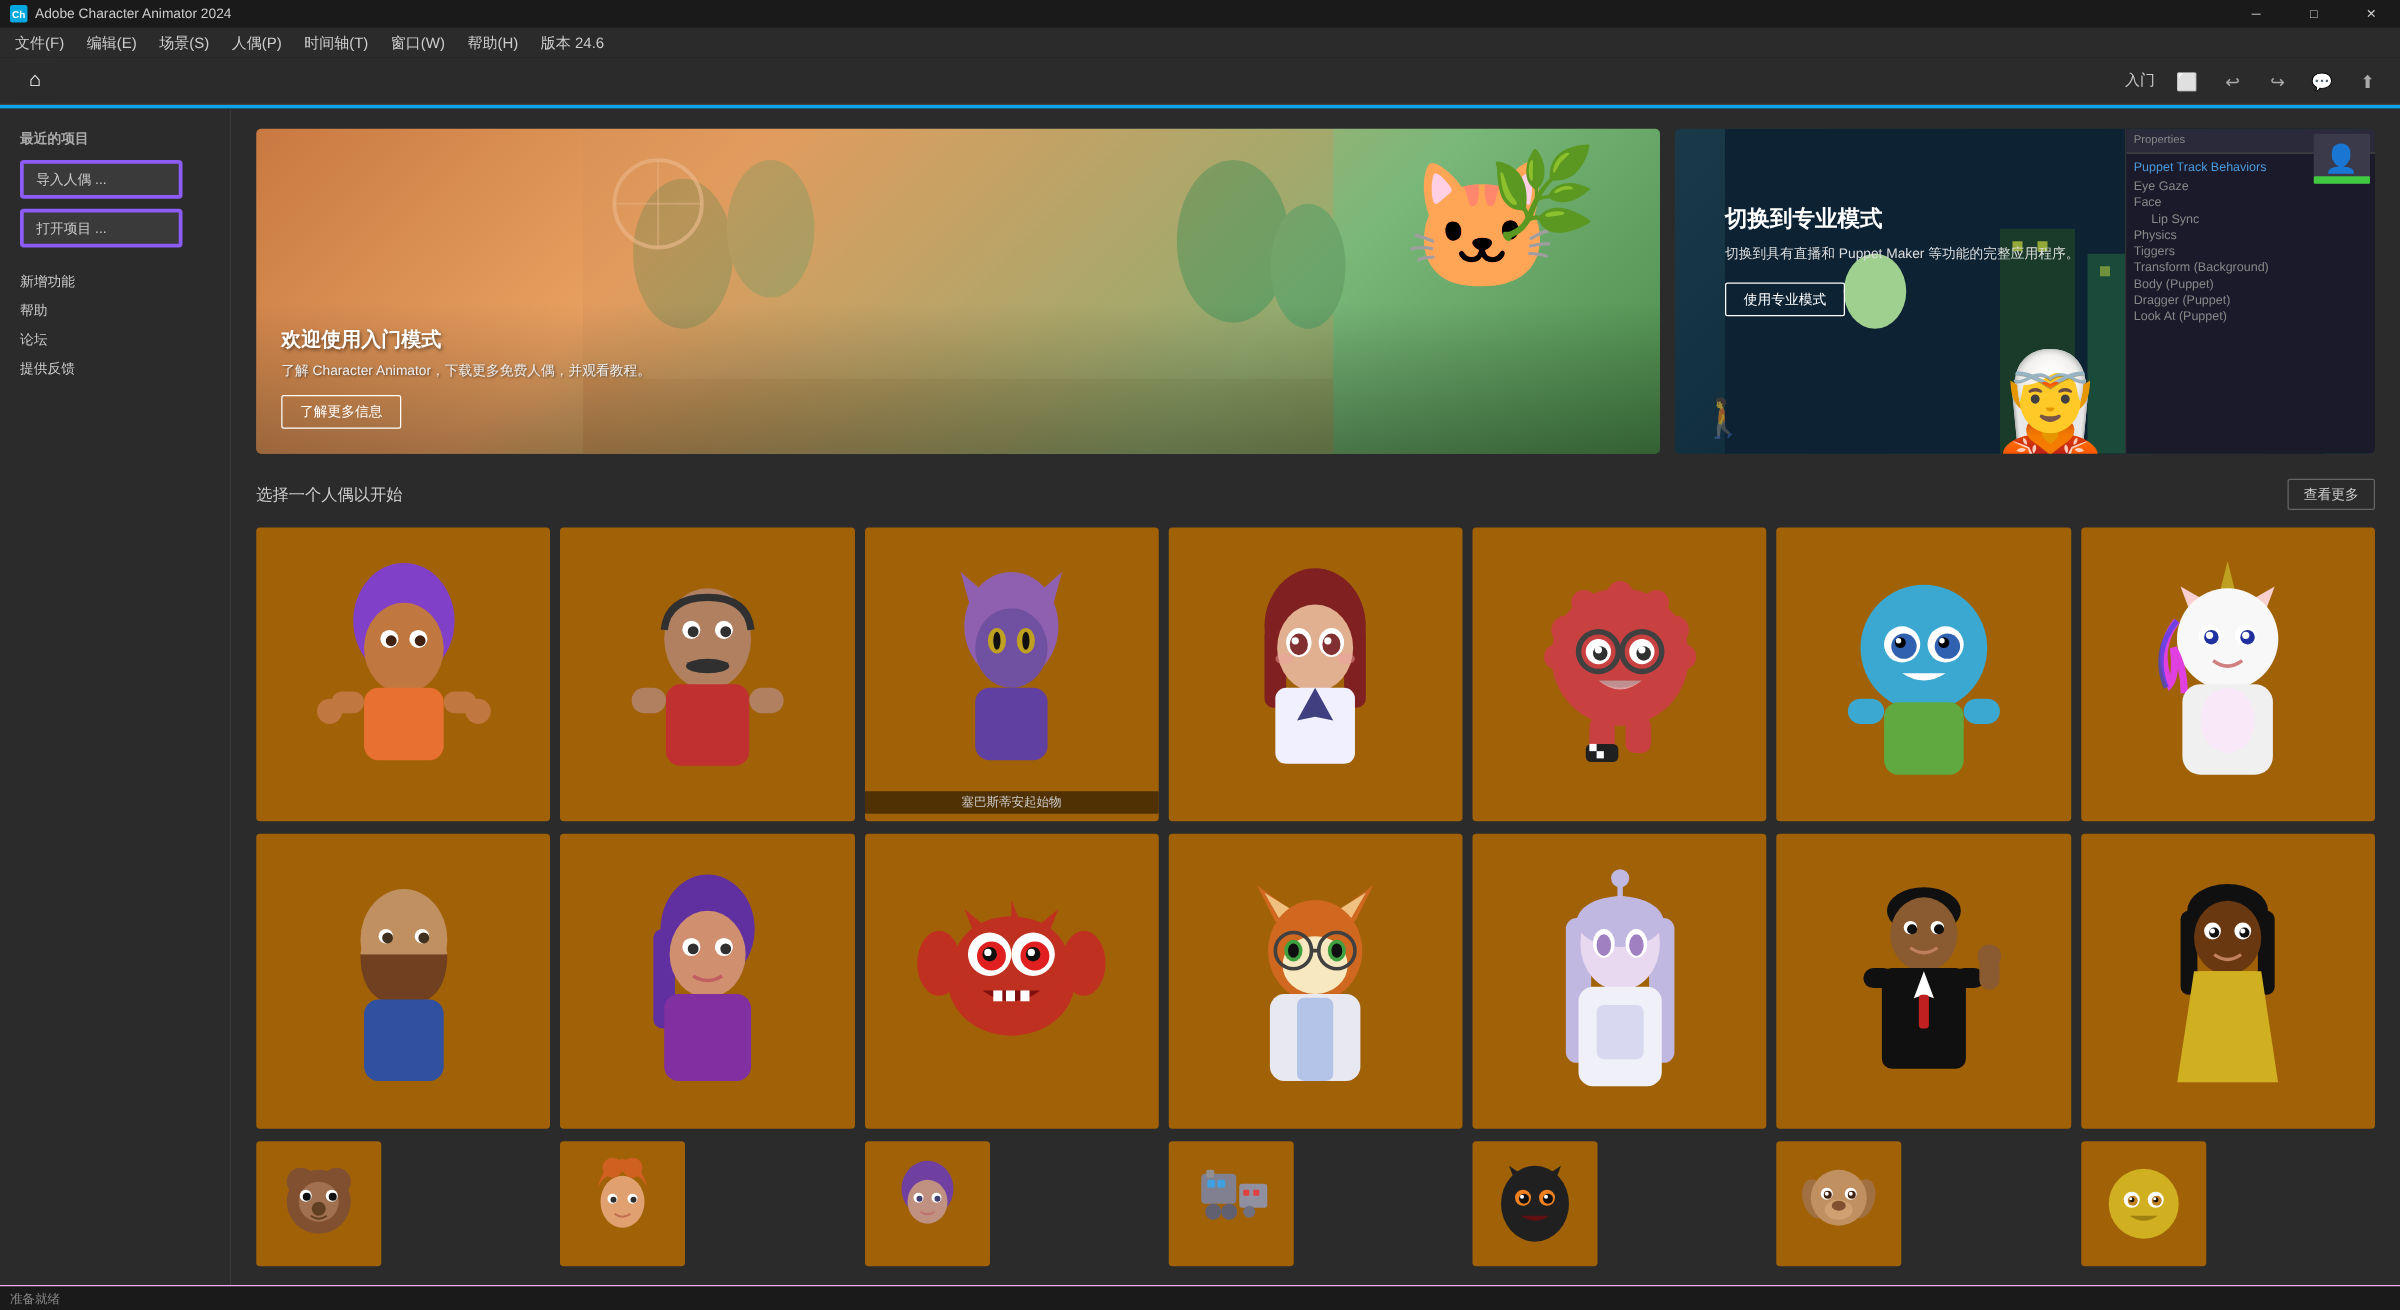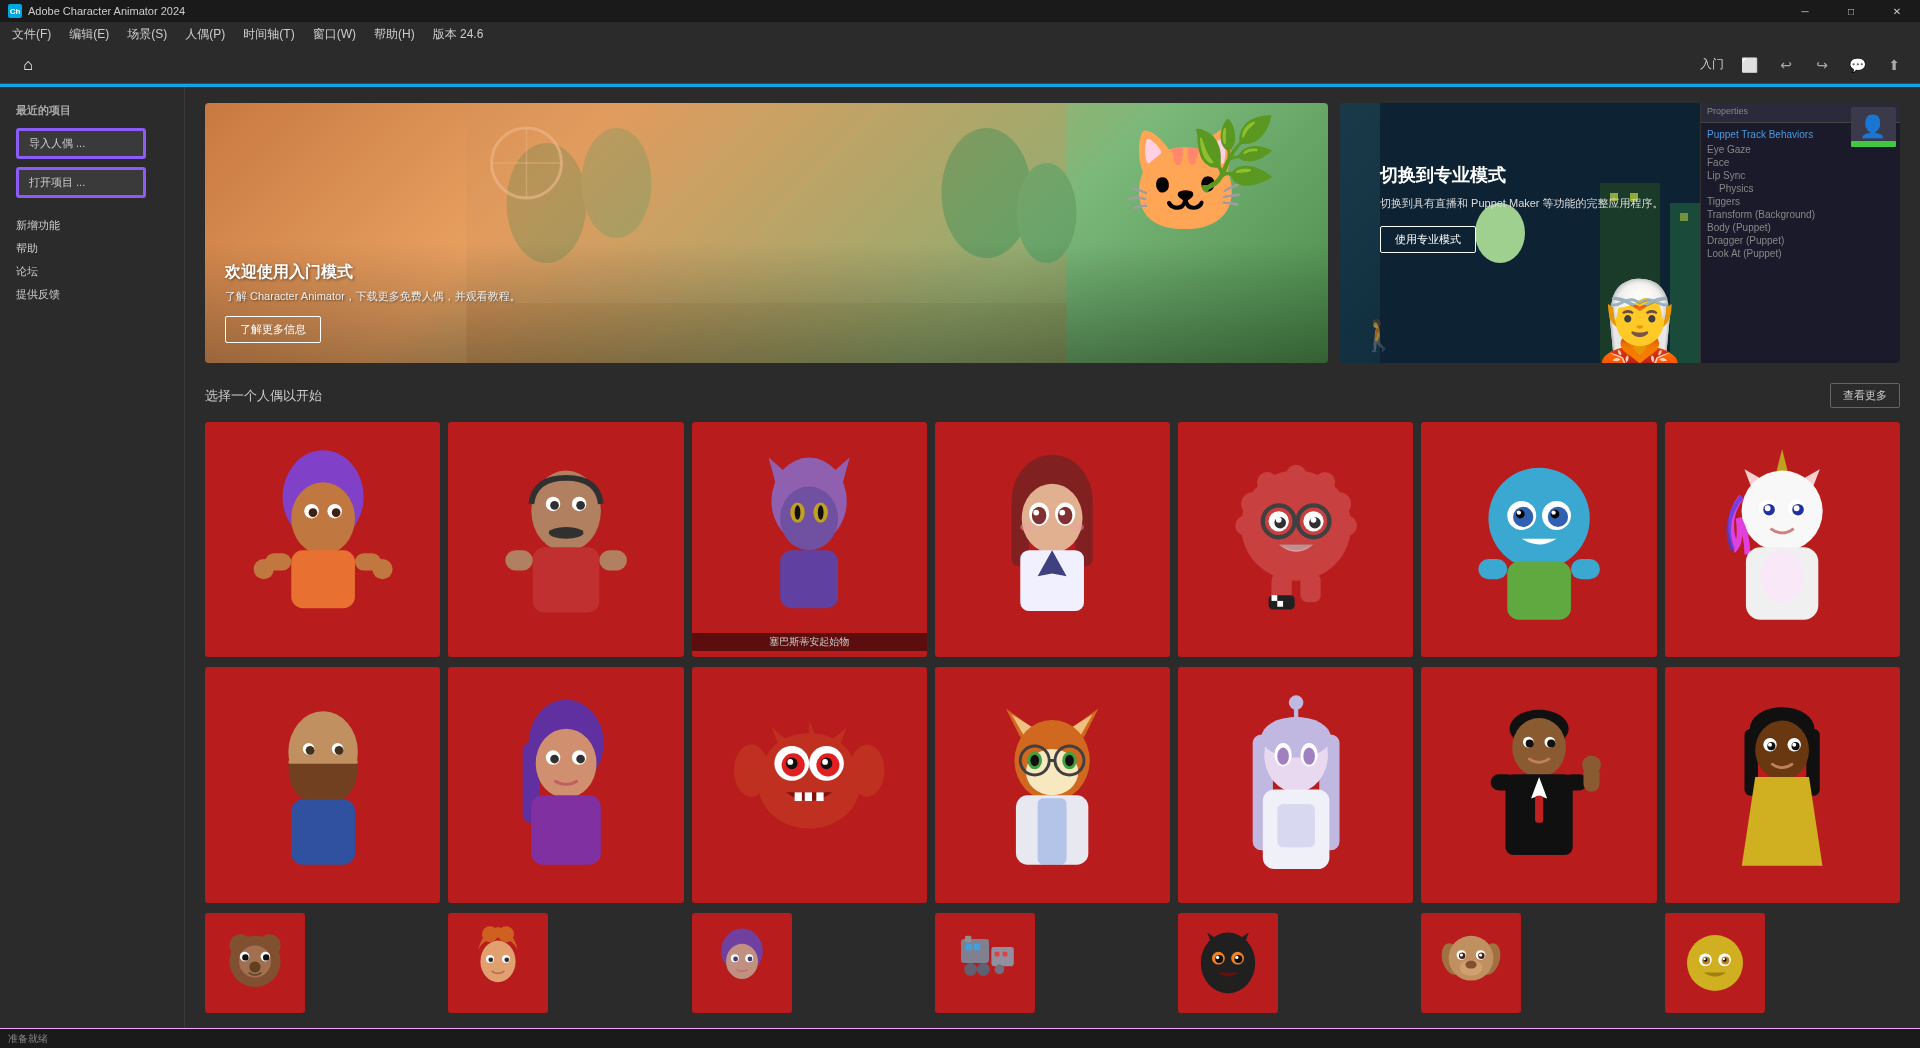--- a/index.html
+++ b/index.html
@@ -278,21 +278,21 @@
       cursor: pointer;
     }
 
     .puppet-grid {
       display: grid;
       grid-template-columns: repeat(7, 1fr);
       gap: 8px;
       margin-bottom: 10px;
     }
     .puppet-card {
-      background: #b91c1c;
+      background: #a16207;
       border-radius: 3px;
       aspect-ratio: 1;
       overflow: hidden;
       cursor: pointer;
       position: relative;
       display: flex;
       align-items: center;
       justify-content: center;
     }
     .puppet-card .puppet-label {
@@ -421,22 +421,22 @@
 
           <ellipse cx="120" cy="130" rx="25" ry="30" fill="#a0d090"></ellipse>
         </svg>
 
         <div style="position:absolute;right:0;top:0;bottom:0;width:200px;background:#1a1a2a;border-left:1px solid #333;overflow:hidden;display:flex;flex-direction:column">
           <div style="height:20px;background:#2a2a3a;border-bottom:1px solid #444;padding:3px 6px;font-size:9px;color:#888">Properties</div>
           <div style="padding:6px;font-size:10px;color:#aaa">
             <div style="color:#4a9ade;margin-bottom:4px">Puppet Track Behaviors</div>
             <div style="margin:2px 0;color:#888">Eye Gaze</div>
             <div style="margin:2px 0;color:#888">Face</div>
-            <div style="margin:2px 0;color:#888">Lip Sync</div>
-            <div style="margin:2px 12px;color:#888">Physics</div>
+            <div style="margin:2px 14px;color:#888">Lip Sync</div>
+            <div style="margin:2px 0;color:#888">Physics</div>
             <div style="margin:2px 0;color:#888">Tiggers</div>
             <div style="margin:2px 0;color:#888">Transform (Background)</div>
             <div style="margin:2px 0;color:#888">Body (Puppet)</div>
             <div style="margin:2px 0;color:#888">Dragger (Puppet)</div>
             <div style="margin:2px 0;color:#888">Look At (Puppet)</div>
           </div>
 
           <div style="position:absolute;top:4px;right:4px;width:45px;height:40px;background:#3a3a4a;border-radius:2px;overflow:hidden;display:flex;align-items:center;justify-content:center;font-size:22px">👤</div>
 
           <div style="position:absolute;top:38px;right:4px;width:45px;height:6px;background:#40c840;border-radius:1px"></div>

